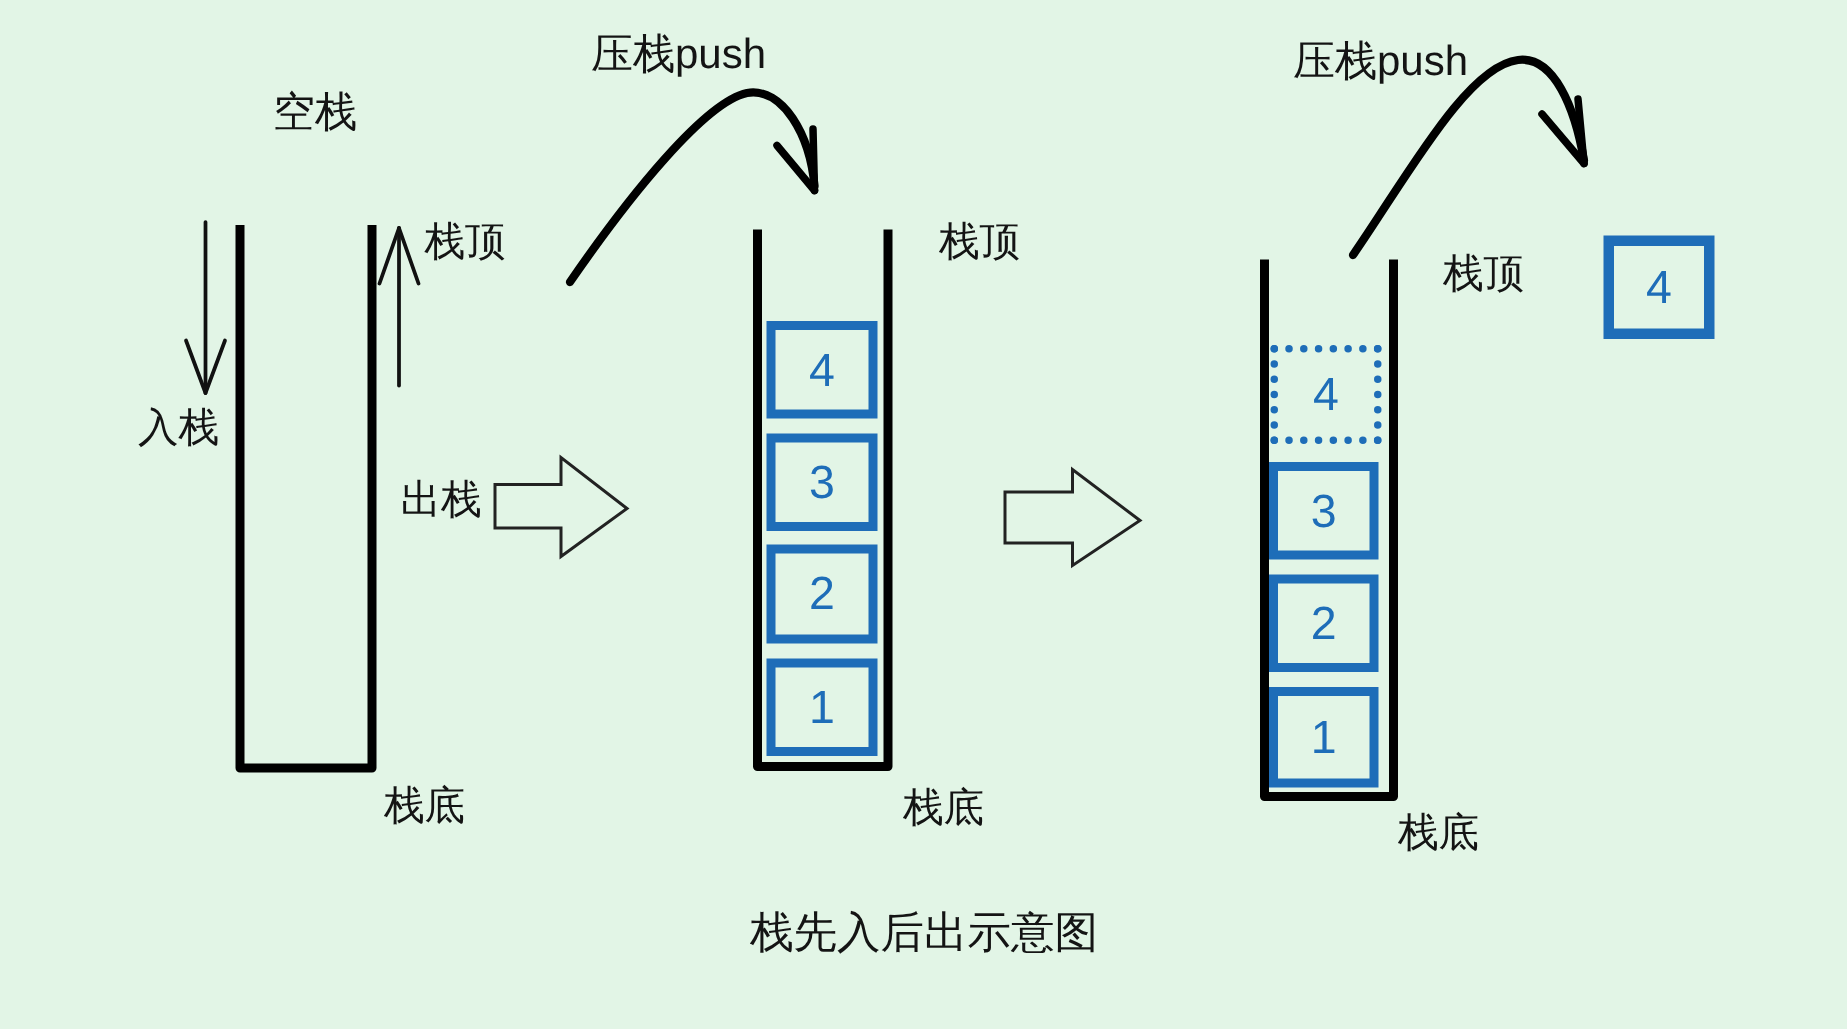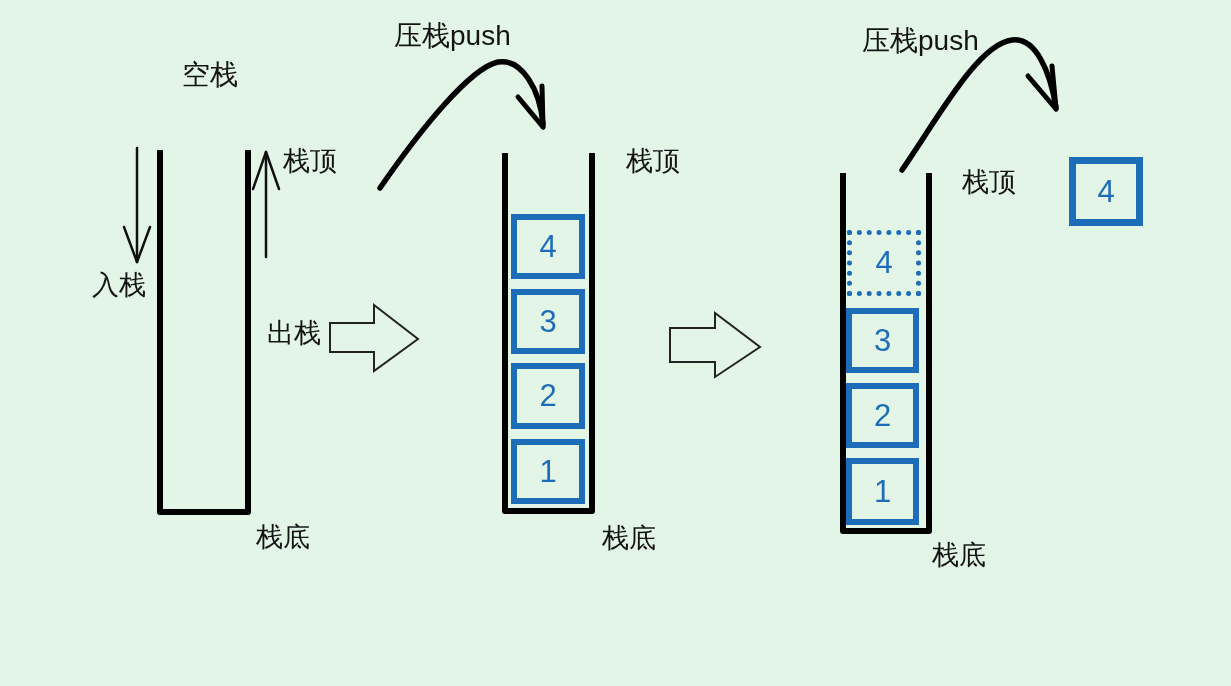--- a/index.html
+++ b/index.html
@@ -105,14 +105,15 @@
   <div class="lbl caption" style="left:862px; top:26px;">压栈push</div>
   <div class="lbl" style="left:962px; top:168px;">栈顶</div>
   <div class="lbl" style="left:932px; top:541px;">栈底</div>
 
   <div class="box ghost" style="left:847px; top:230px; width:74px; height:66px;">4</div>
   <div class="box" style="left:846px; top:308px; width:73px; height:65px;">3</div>
   <div class="box" style="left:846px; top:383px; width:73px; height:65px;">2</div>
   <div class="box" style="left:846px; top:458px; width:73px; height:67px;">1</div>
   <div class="box popped" style="left:1069px; top:157px; width:74px; height:69px;">4</div>
 
+  <div class="lbl title" style="left:446px; top:607px;">栈先入后出示意图</div>
 
 </div>
 
 </body></html>

